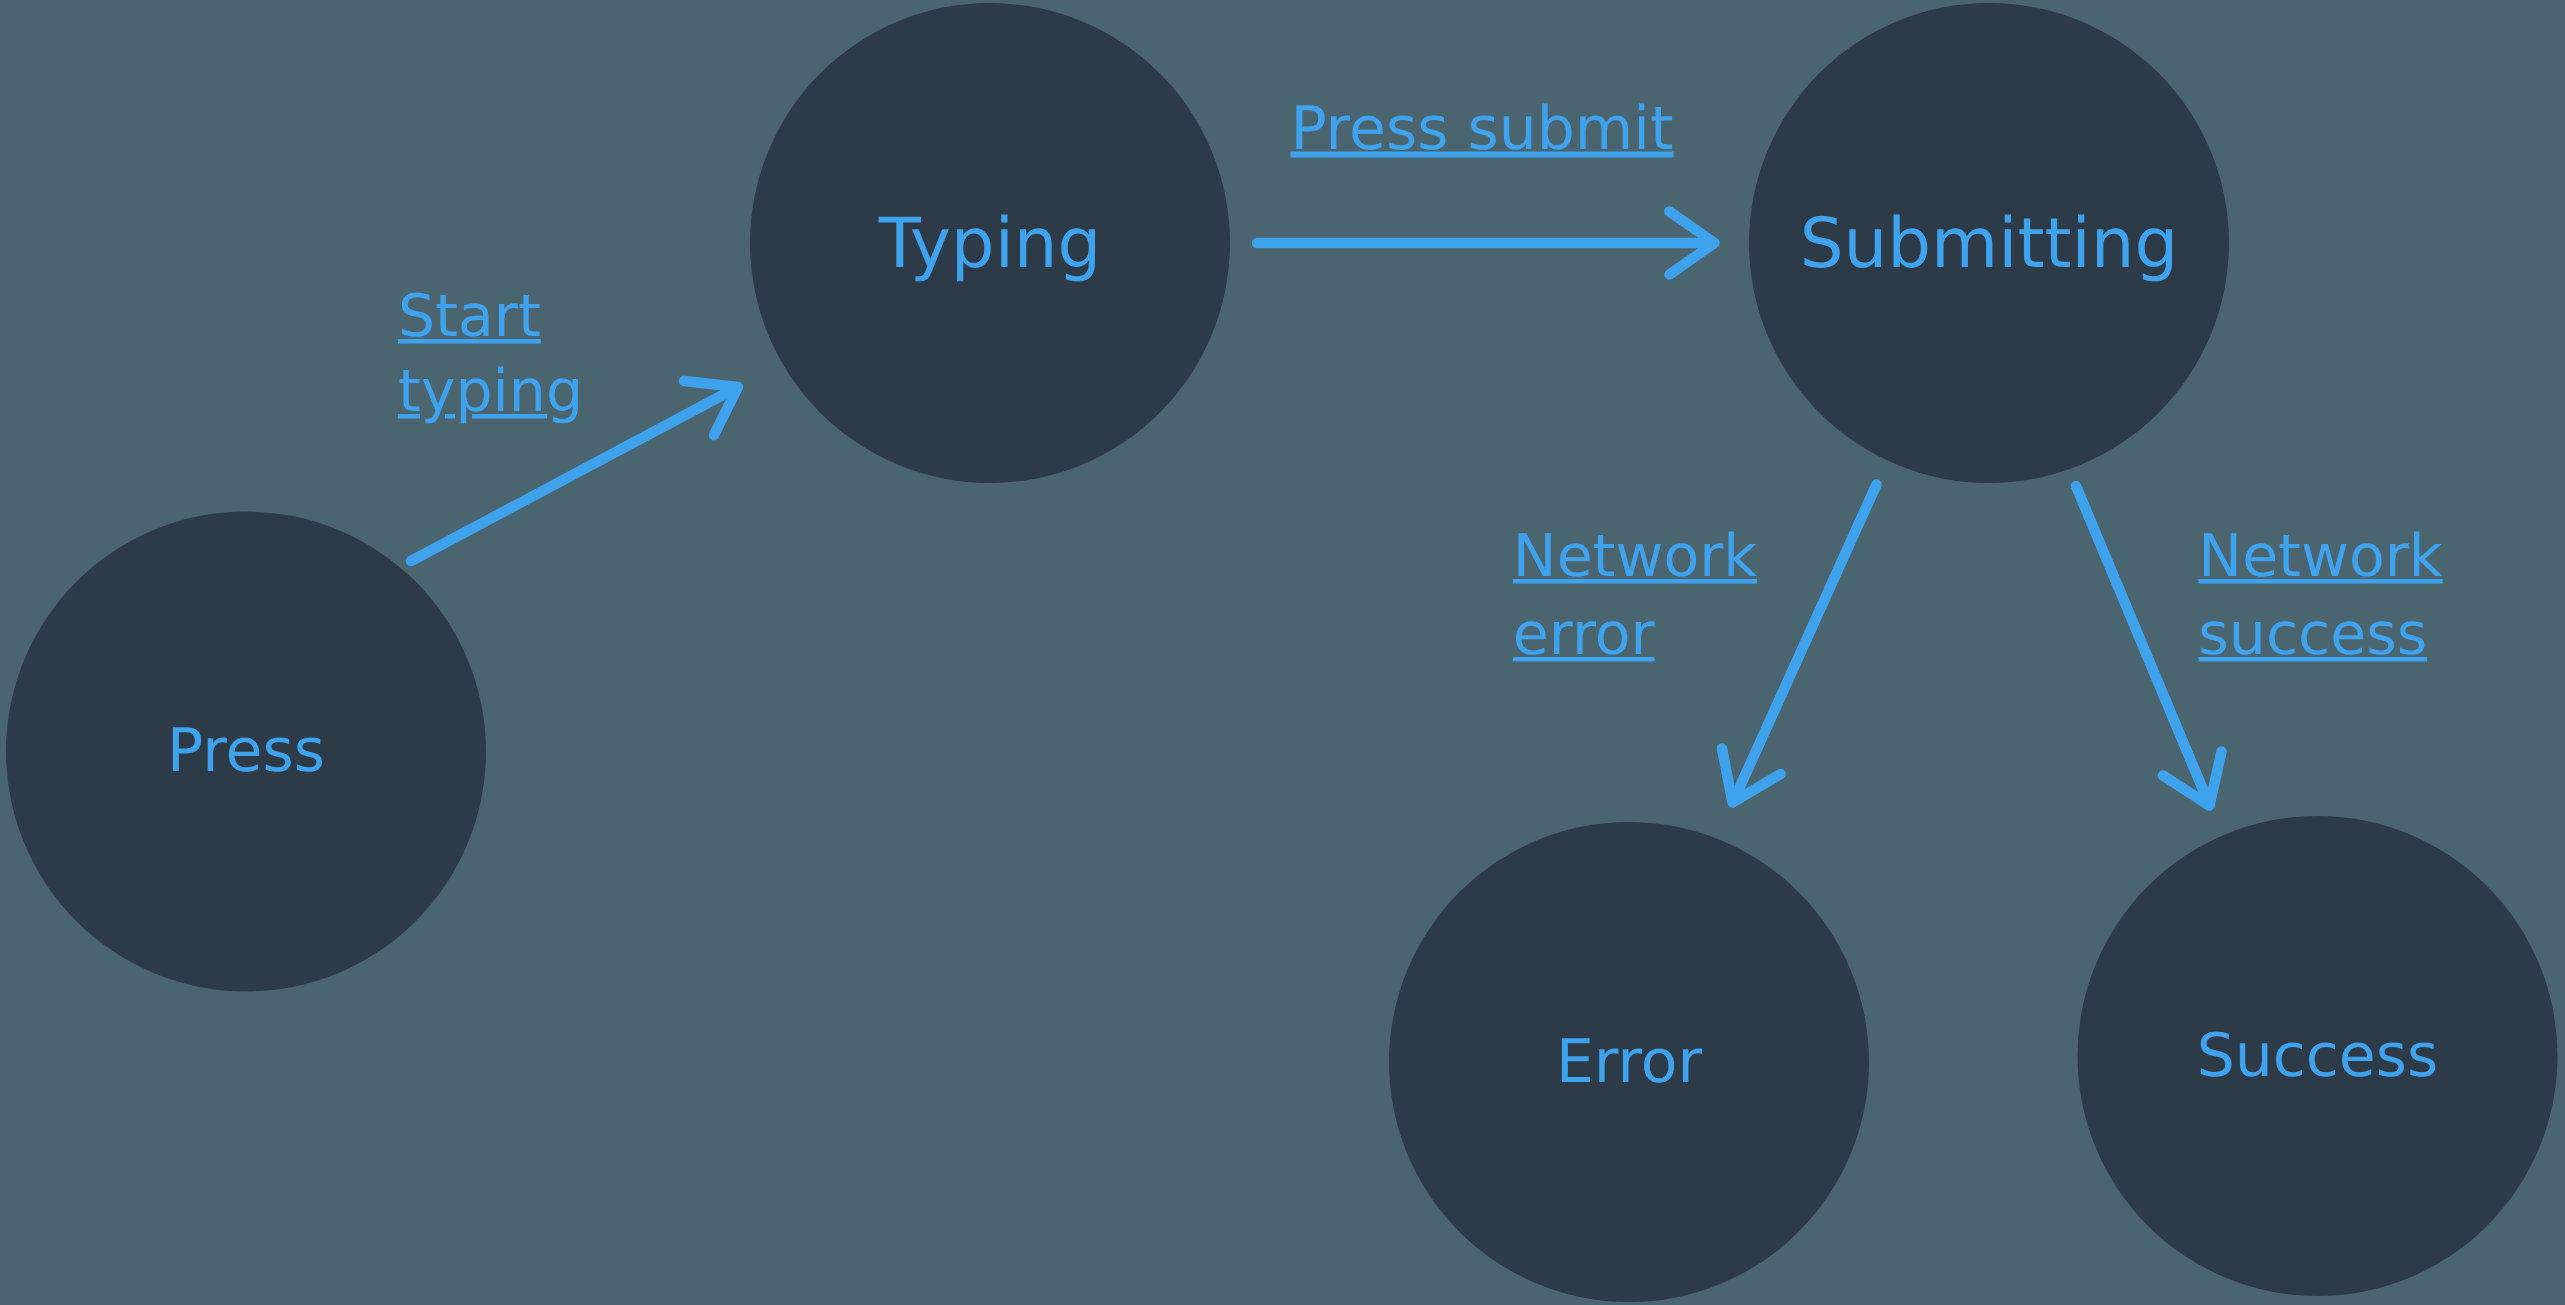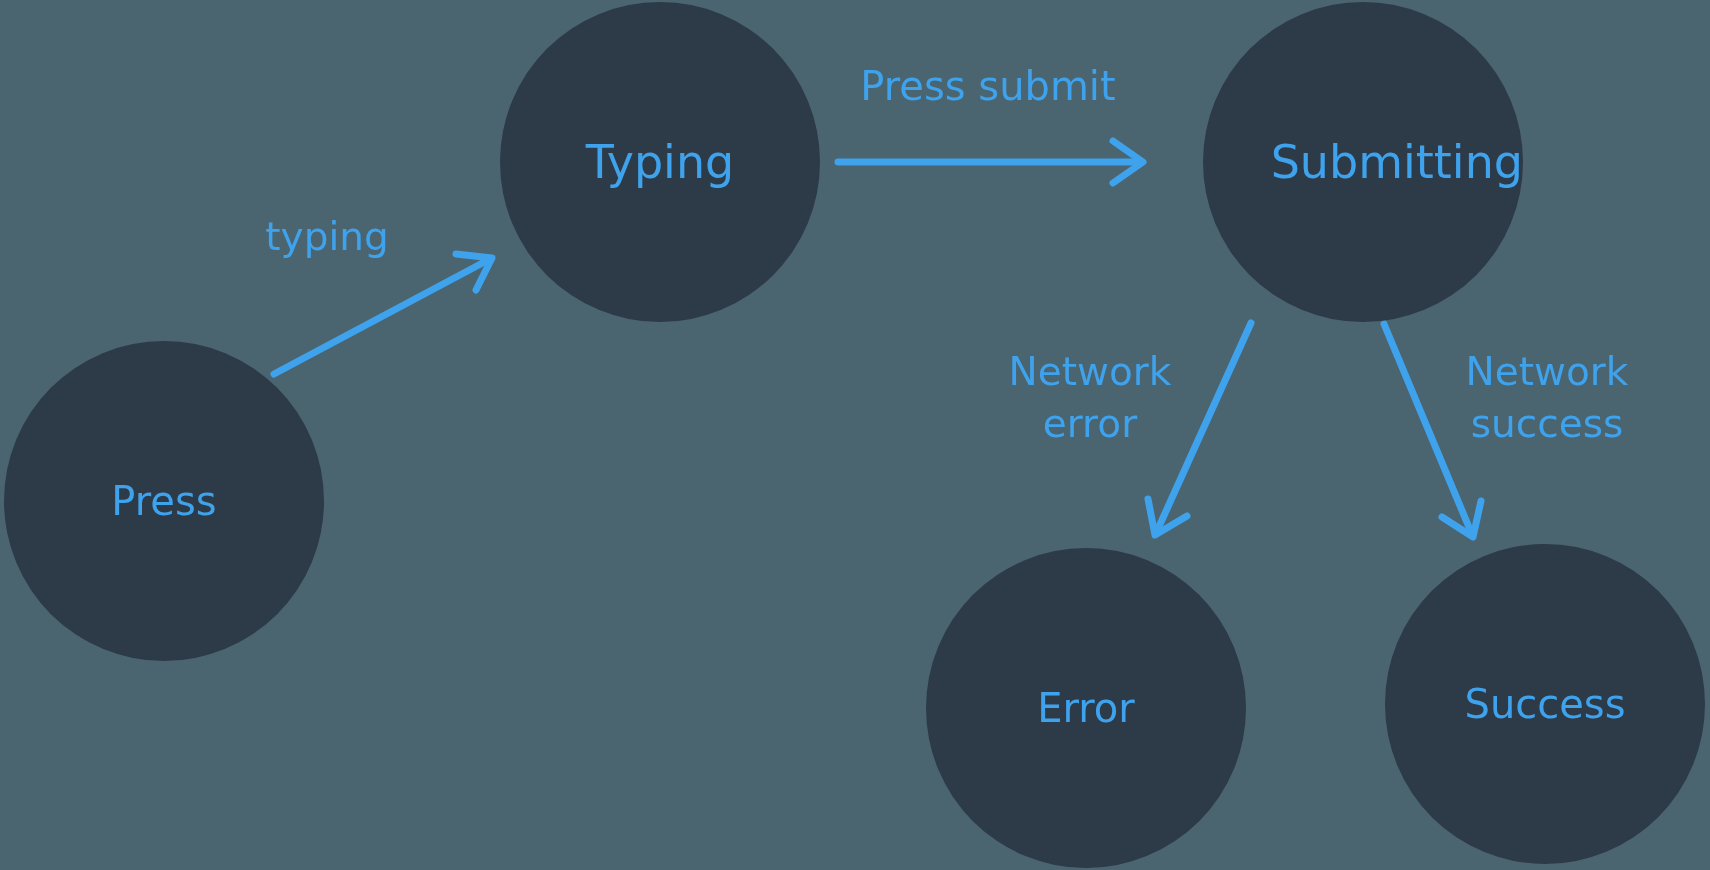--- a/index.html
+++ b/index.html
@@ -39,30 +39,30 @@
     align-items: center;
     justify-content: center;
   }
   .state span {
     color: #3FA2EC;
     font-size: 40px;
     white-space: nowrap;
   }
   .s-empty      { left: 4px;    top: 341px; }
   .s-typing     { left: 500px;  top: 2px;   }
-  .s-submitting { left: 1203px; top: 2px; justify-content: flex-end;   }
+  .s-submitting { left: 1166px; top: 2px;   }
   .s-error      { left: 926px;  top: 548px; }
   .s-success    { left: 1385px; top: 544px; }
   .s-typing span, .s-submitting span { font-size: 46px; }
   .tlabel {
     position: absolute;
     transform: translate(-50%, -50%);
-    text-align: center;
     color: #3FA2EC;
     white-space: nowrap;
+    text-decoration: underline;
   }
   .l-start   { left: 327px;  top: 237px; font-size: 39px; line-height: 50px; }
   .l-press   { left: 988px;  top: 86px;  font-size: 40px; line-height: 46px; }
   .l-neterr  { left: 1090px; top: 398px; font-size: 39px; line-height: 52px; }
   .l-netsucc { left: 1547px; top: 398px; font-size: 39px; line-height: 52px; }
 </style>
 </head>
 <body>
 
 <div class="canvas">
@@ -100,20 +100,21 @@
 
   <div class="state s-error">
     <span>Error</span>
   </div>
 
   <div class="state s-success">
     <span>Success</span>
   </div>
 
   <div class="tlabel l-start">
+    <div>Start</div>
     <div>typing</div>
   </div>
 
   <div class="tlabel l-press">
     <div>Press submit</div>
   </div>
 
   <div class="tlabel l-neterr">
     <div>Network</div>
     <div>error</div>

